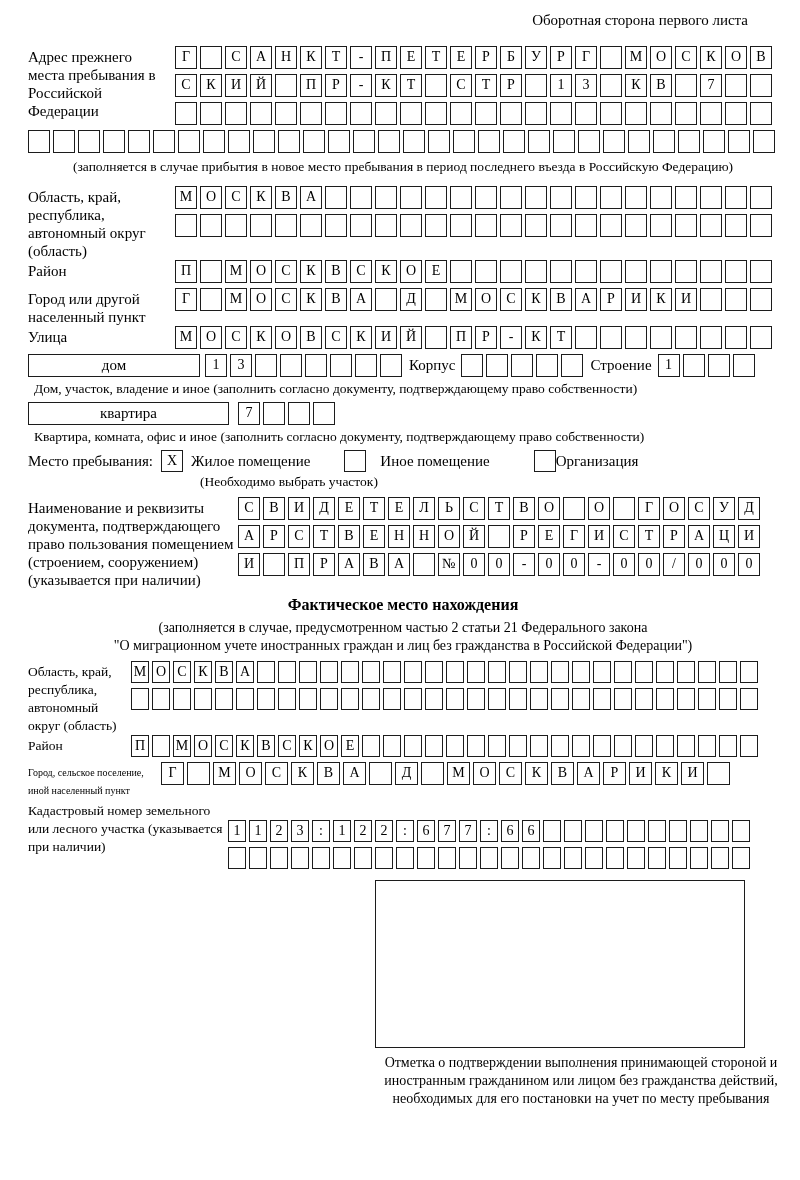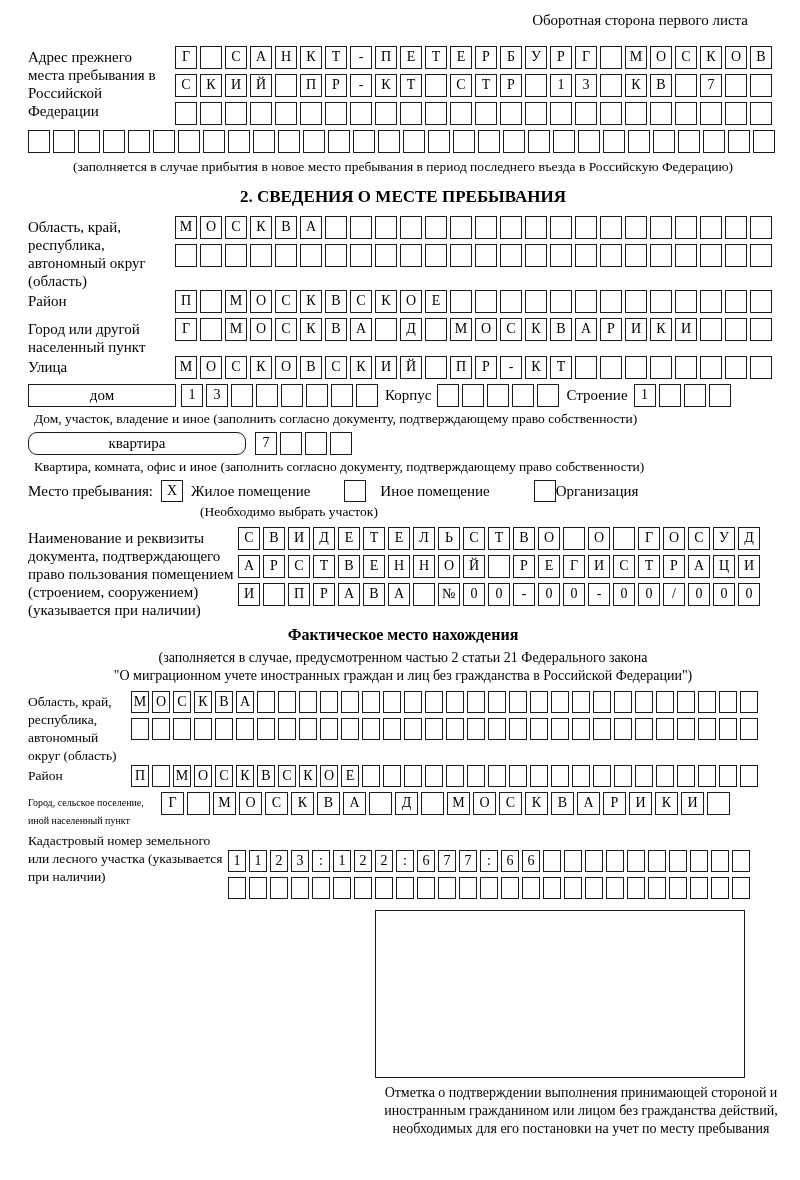--- a/index.html
+++ b/index.html
@@ -32,22 +32,22 @@
   .note { font-size:13.5px; line-height:18px; }
   .center { text-align:center; }
   .sec-title { font-size:17px; font-weight:bold; text-align:center; line-height:22px; margin:4px 0 8px 0; }
   .sub-title { font-size:16px; font-weight:bold; text-align:center; line-height:20px; margin:6px 0 4px 0; }
 
   .house-row { display:flex; align-items:flex-start; margin-bottom:3px; }
   .wide-box {
     border:1.6px solid #1c1c1c; height:23px; text-align:center;
     font-size:15px; line-height:20px; flex:none;
   }
-  .wide-box.dom { width:148px; margin-right:5px; }
-  .wide-box.kvart { width:218px; margin-right:9px;border-radius:9px; }
+  .wide-box.dom { width:172px; margin-right:5px; }
+  .wide-box.kvart { width:201px; margin-right:9px; }
   .inline-label { font-size:15px; line-height:23px; flex:none; padding:0 6px 0 4px; }
 
   .caption { font-size:13.5px; line-height:18px; margin:0 0 4px 6px; }
 
   .stay-row { display:flex; align-items:flex-start; margin-top:2px; }
   .stay-row .txt { font-size:15px; line-height:22px; }
   .checkbox {
     flex:none; width:22px; height:22px; border:1.6px solid #1c1c1c;
     text-align:center; font-size:14px; line-height:19px;
   }
@@ -183,21 +183,20 @@
       <span class="cell"></span>
       <span class="cell"></span>
       <span class="cell"></span>
       <span class="cell"></span>
       <span class="cell"></span>
       <span class="cell"></span>
       <span class="cell"></span>
     </div>
   <div class="note center mb2">(заполняется в случае прибытия в новое место пребывания в период последнего въезда в Российскую Федерацию)</div>
 
-  <div class="sec-title">2. СВЕДЕНИЯ О МЕСТЕ ПРЕБЫВАНИЯ</div>
 
   <div class="frow">
     <div class="flabel">Область, край, республика, автономный округ (область)</div>
     <div>
       <div class="cellrow">
           <span class="cell">М</span>
           <span class="cell">О</span>
           <span class="cell">С</span>
           <span class="cell">К</span>
           <span class="cell">В</span>

